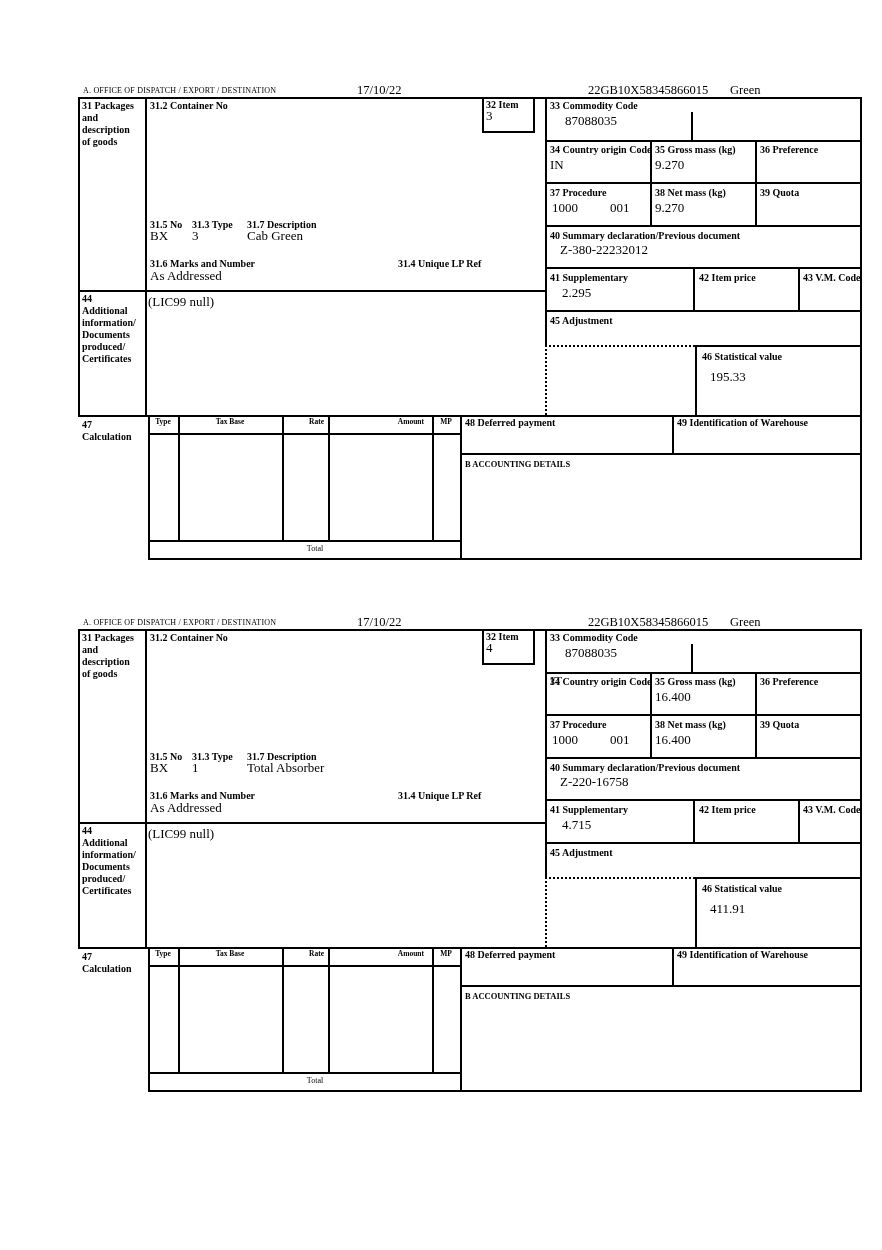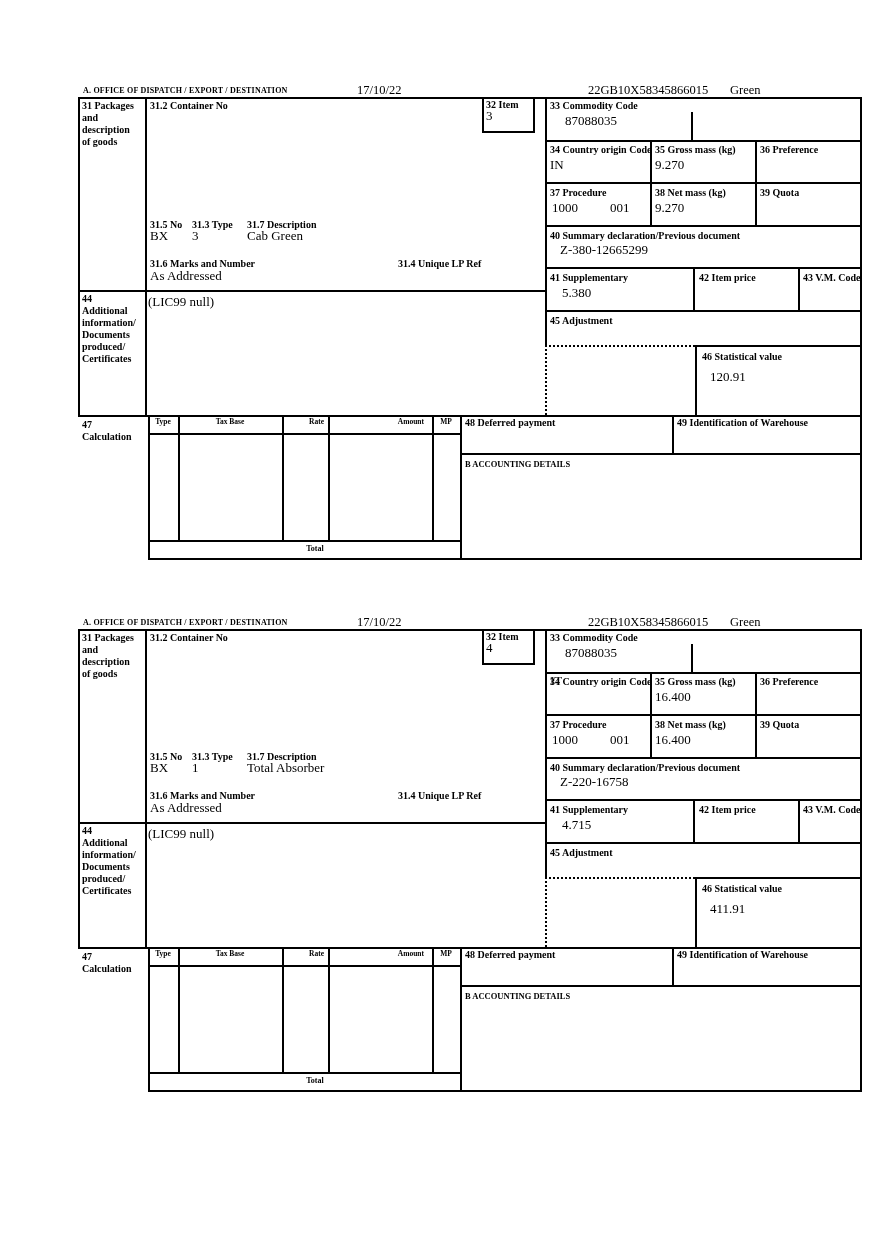--- a/index.html
+++ b/index.html
@@ -1,37 +1,37 @@
 <!DOCTYPE html>
 <html><head>
 <meta charset="utf-8">
 <style>
   html,body{margin:0;padding:0;background:#fff;}
   #page{position:relative;width:882px;height:1250px;background:#ffffff;
         font-family:"Liberation Serif", serif;color:#000;overflow:hidden;}
   .section{position:absolute;left:78px;width:784px;height:477px;}
   .sec-head{position:absolute;top:0;left:0;width:784px;height:14px;}
-  .office{position:absolute;left:5px;top:3px;font-size:8px;font-weight:bold;letter-spacing:.2px;}
+  .office{position:absolute;left:5px;top:3px;font-size:8px;font-weight:normal;letter-spacing:.2px;}
   .hdate{position:absolute;left:279px;top:0;font-size:12.5px;}
   .hmrn{position:absolute;left:510px;top:0;font-size:12.5px;}
   .hroute{position:absolute;left:652px;top:0;font-size:12.5px;}
   .box{position:absolute;top:14px;left:0;width:784px;height:463px;}
   .ln{position:absolute;background:#000;}
   .doth{position:absolute;border-top:2px dotted #000;background:none;}
   .dotv{position:absolute;border-left:2px dotted #000;background:none;}
   .lbl{position:absolute;font-size:10px;font-weight:bold;white-space:nowrap;}
   .ml{white-space:pre-line;line-height:12px;width:62px;}
   .val{position:absolute;font-size:13px;white-space:nowrap;}
   .itembox{position:absolute;left:404px;top:0;width:53px;height:36px;
            border:2px solid #000;border-top:none;box-sizing:border-box;}
   .th{position:absolute;top:320px;font-size:7.5px;font-weight:bold;box-sizing:border-box;}
   .c{text-align:center;} .r{text-align:right;padding-right:4px;}
   .acct{position:absolute;left:387px;top:362px;font-size:8.5px;font-weight:bold;}
   .total{position:absolute;left:70px;top:447px;width:334px;text-align:center;
-         font-size:8px;font-weight:bold;}
+         font-size:8px;font-weight:normal;}
   .s1{top:83px;} .s2{top:615px;}
 </style>
 </head>
 <body>
 
 <div id="page">
   <div class="section s1">
     <div class="sec-head">
       <span class="office">A.  OFFICE OF DISPATCH / EXPORT / DESTINATION</span>
       <span class="hdate">17/10/22</span>
@@ -105,30 +105,30 @@
       <div class="val" style="left:577px;top:60px">9.270</div>
       <div class="lbl" style="left:682px;top:47px">36 Preference</div>
       <div class="lbl" style="left:472px;top:90px">37 Procedure</div>
       <div class="val" style="left:474px;top:103px">1000</div>
       <div class="val" style="left:532px;top:103px">001</div>
       <div class="lbl" style="left:577px;top:90px">38 Net mass (kg)</div>
       <div class="val" style="left:577px;top:103px">9.270</div>
       <div class="lbl" style="left:682px;top:90px">39 Quota</div>
 
       <div class="lbl" style="left:472px;top:133px">40 Summary declaration/Previous document</div>
-      <div class="val" style="left:482px;top:145px">Z-380-12665299</div>
+      <div class="val" style="left:482px;top:145px">Z-380-22232012</div>
 
       <div class="lbl" style="left:472px;top:175px">41 Supplementary</div>
-      <div class="val" style="left:484px;top:188px">5.380</div>
+      <div class="val" style="left:484px;top:188px">2.295</div>
       <div class="lbl" style="left:621px;top:175px">42 Item price</div>
       <div class="lbl" style="left:725px;top:175px">43 V.M. Code</div>
 
       <div class="lbl" style="left:472px;top:218px">45 Adjustment</div>
       <div class="lbl" style="left:624px;top:254px">46 Statistical value</div>
-      <div class="val" style="left:632px;top:272px">120.91</div>
+      <div class="val" style="left:632px;top:272px">195.33</div>
 
       <div class="lbl" style="left:72px;top:122px">31.5 No</div>
       <div class="lbl" style="left:114px;top:122px">31.3 Type</div>
       <div class="lbl" style="left:169px;top:122px">31.7 Description</div>
       <div class="val" style="left:72px;top:131px">BX</div>
       <div class="val" style="left:114px;top:131px">3</div>
       <div class="val" style="left:169px;top:131px">Cab Green</div>
       <div class="lbl" style="left:72px;top:161px">31.6 Marks and Number</div>
       <div class="lbl" style="left:320px;top:161px">31.4 Unique LP Ref</div>
       <div class="val" style="left:72px;top:171px">As Addressed</div>

